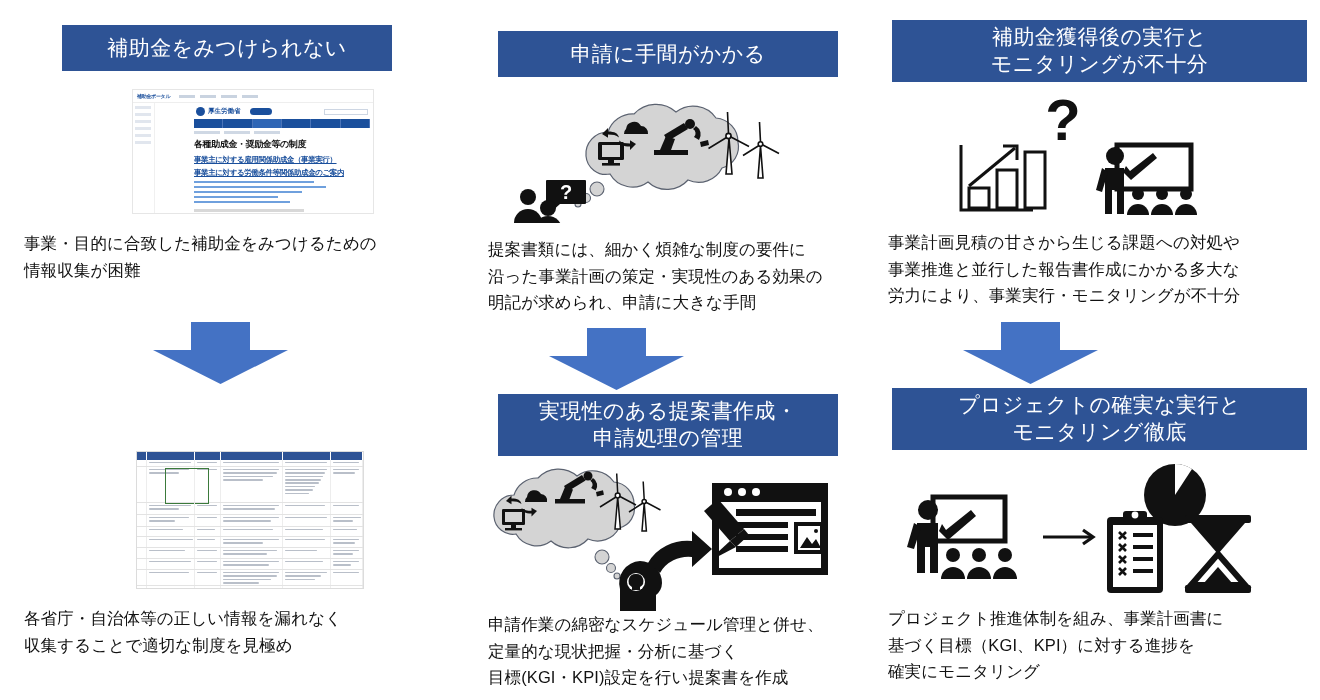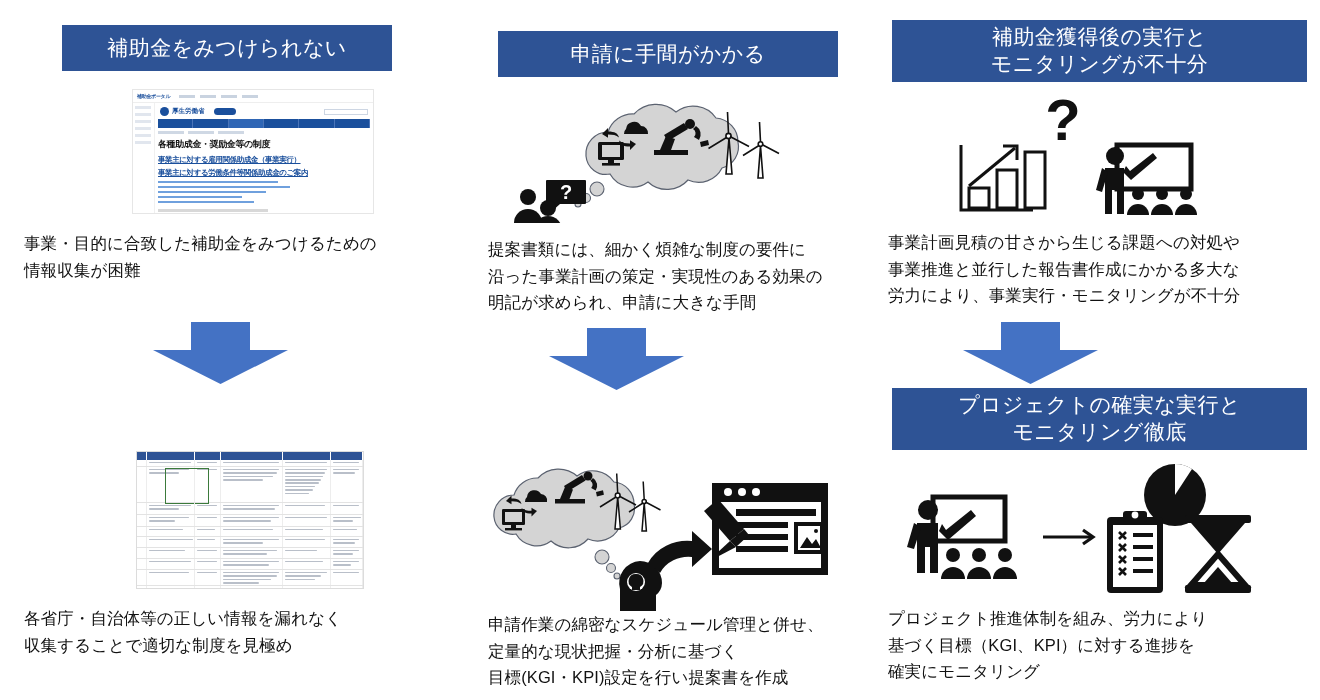--- a/index.html
+++ b/index.html
@@ -66,21 +66,21 @@
   .shot1 {
     left: 133px; top: 90px; width: 240px; height: 123px;
     background: #ffffff;
     box-shadow: 0 0 0 1px #e6e6e6;
     overflow: hidden;
   }
   .shot1 .s-topbar { height: 13px; background:#fff; border-bottom:1px solid #eee; display:flex; align-items:center; padding-left:4px; gap:3px;}
   .shot1 .s-logo { font-size:5px; color:#1a4f9c; font-weight:bold; letter-spacing:-.3px;}
   .shot1 .s-navs { display:flex; gap:5px; margin-left:6px;}
   .shot1 .s-navs i { display:block; width:16px; height:3px; background:#c9d3e0; }
-  .shot1 .s-body { display:flex; height:110px; }
+  .shot1 .s-body { display:flex; height:110px;gap:36px; }
   .shot1 .s-left { width:22px; border-right:1px solid #f0f0f0; padding:3px 2px; }
   .shot1 .s-left i { display:block; width:16px; height:3px; background:#e1e6ee; margin-bottom:4px;}
   .shot1 .s-main { flex:1; padding:2px 3px; position:relative; }
   .shot1 .s-gov { display:flex; align-items:center; gap:3px; padding:2px 2px 3px; }
   .shot1 .s-gov .circ { width:9px; height:9px; border-radius:50%; background:#1a4f9c; }
   .shot1 .s-gov .nm { font-size:6.5px; color:#1a4f9c; font-weight:bold; }
   .shot1 .s-gov .pill { margin-left:6px; width:22px; height:7px; background:#1a4f9c; border-radius:4px;}
   .shot1 .s-gov .srch { margin-left:auto; width:44px; height:6px; border:1px solid #cdd6e3;}
   .shot1 .s-menubar { display:flex; height:9px; background:#1a4f9c; }
   .shot1 .s-menubar i { flex:1; border-right:1px solid #4a74b8; }
@@ -458,20 +458,22 @@
     <div class="body-text t2">提案書類には、細かく煩雑な制度の要件に
 沿った事業計画の策定・実現性のある効果の
 明記が求められ、申請に大きな手間</div>
 
     <div class="down-arrow da-2" style="left:93px;">
       <svg width="135" height="62" viewBox="0 0 135 62" aria-hidden="true">
         <polygon points="38,0 97,0 97,28 135,28 67.5,62 0,28 38,28" fill="#4472C4"></polygon>
       </svg>
     </div>
 
+    <div class="banner bot-2">実現性のある提案書作成・
+申請処理の管理</div>
 
     <div class="art" style="left:20px; top:455px; width:400px; height:150px;">
       <svg width="400" height="150" viewBox="0 0 400 150" aria-hidden="true">
         <g>
           <path d="M18 56 a20 20 0 0 1 20 -22 a24 24 0 0 1 24 -17 a28 28 0 0 1 39 -2 a26 26 0 0 1 37 6 a22 22 0 0 1 20 22 a20 20 0 0 1 -15 24 a24 24 0 0 1 -31 11 a26 26 0 0 1 -37 2 a24 24 0 0 1 -35 -7 a19 19 0 0 1 -22 -17z" fill="#D4D4D4" stroke="#5b6270" stroke-width="1.2"></path>
         </g>
         <circle cx="126" cy="96" r="7" fill="#D4D4D4" stroke="#5b6270" stroke-width="1.1"></circle>
         <circle cx="135" cy="107" r="4.5" fill="#D4D4D4" stroke="#5b6270" stroke-width="1.1"></circle>
         <circle cx="141" cy="115" r="3" fill="#D4D4D4" stroke="#5b6270" stroke-width="1.1"></circle>
 
@@ -641,18 +643,18 @@
         <g fill="#111">
           <rect x="300" y="60" width="66" height="8" rx="2"></rect>
           <rect x="300" y="130" width="66" height="8" rx="2"></rect>
           <path d="M306 68 l54 0 l-27 31z"></path>
           <path d="M333 99 l27 31 l-54 0z" fill="none" stroke="#111" stroke-width="6"></path>
           <path d="M333 112 l14 16 l-28 0z"></path>
         </g>
       </svg>
     </div>
 
-    <div class="body-text b3">プロジェクト推進体制を組み、労力により
+    <div class="body-text b3">プロジェクト推進体制を組み、事業計画書に
 基づく目標（KGI、KPI）に対する進捗を
 確実にモニタリング</div>
   </div>
 
 </div>
 
 </body></html>

